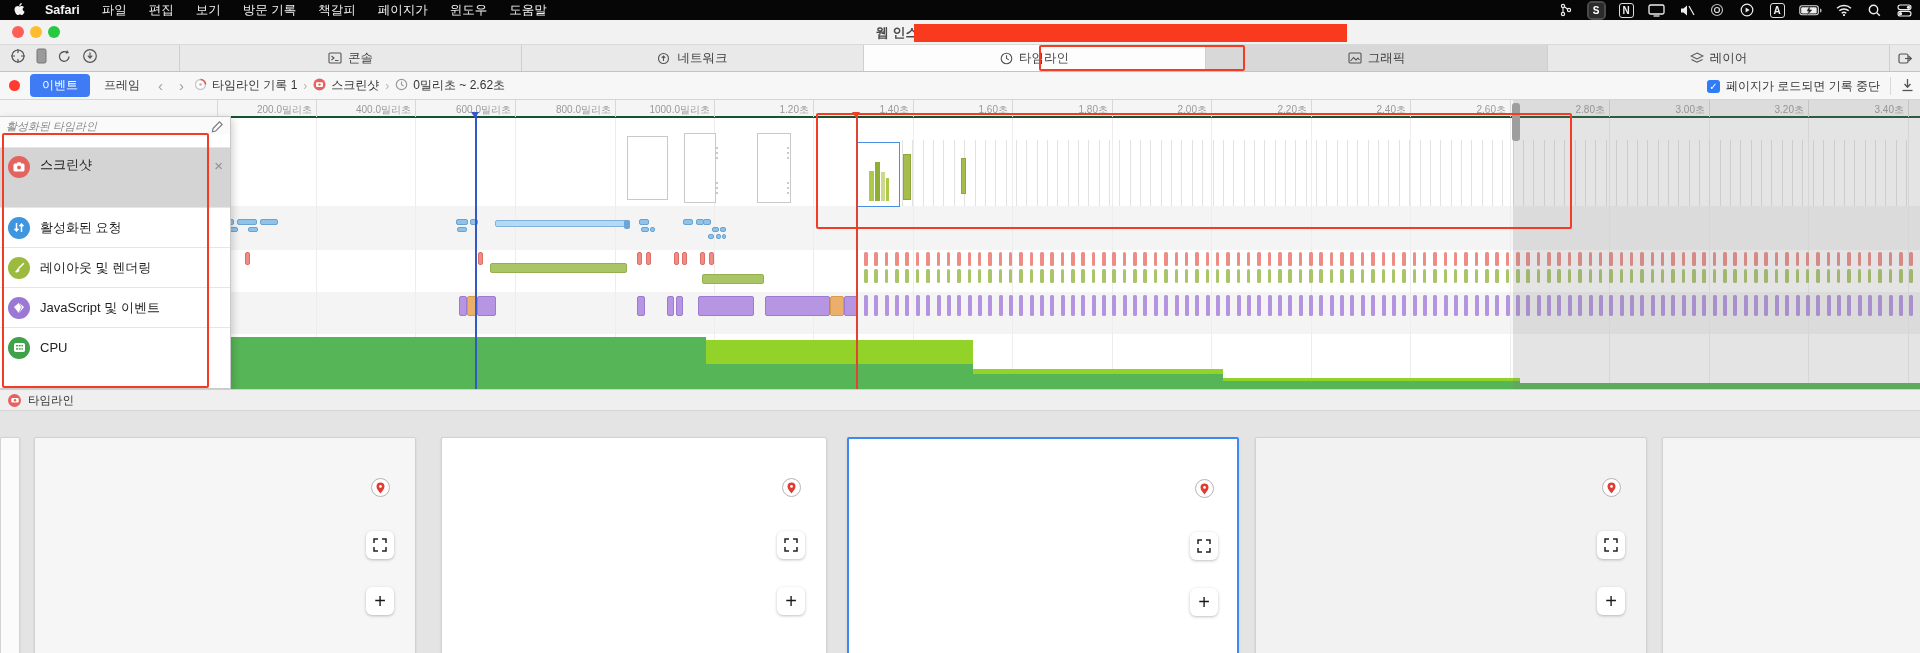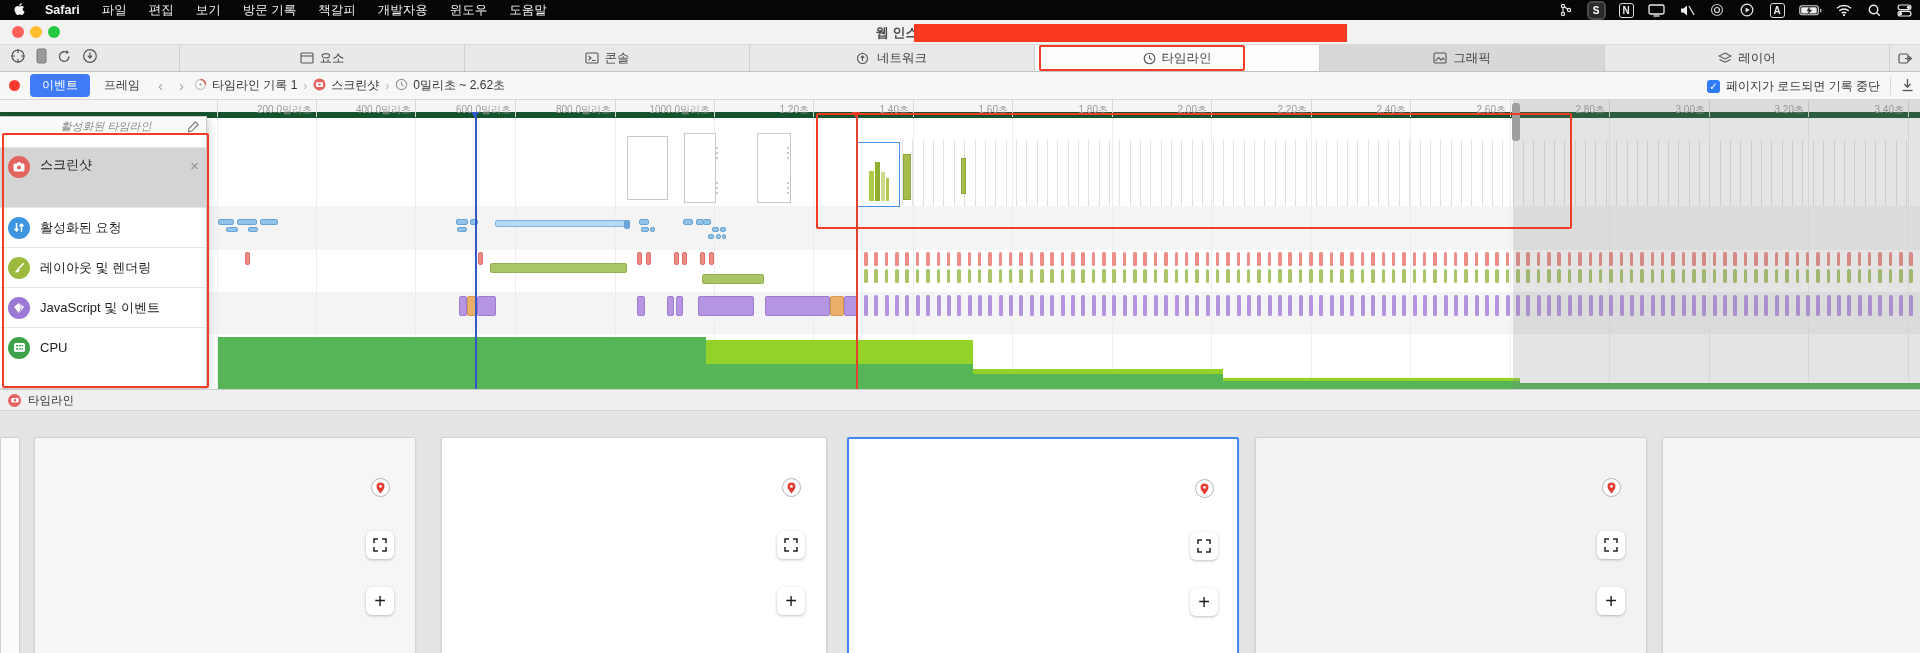--- a/index.html
+++ b/index.html
@@ -50,21 +50,21 @@
   .crumb { display:flex; align-items:center; gap:5px; margin:0 2px; }
   .crumb-sep { color:#b5b5b5; margin:0 4px; }
   #etool-right { position:absolute; right:6px; top:0; height:28px; display:flex; align-items:center; }
   #chk { width:13px; height:13px; background:#2f7cf6; border-radius:3px; color:#fff; font-size:10px;
     display:flex; align-items:center; justify-content:center; margin-right:6px; }
   #etool-right .vsep { width:1px; height:18px; background:#d8d8d8; margin:0 10px; }
 
   
   #timeline { position:absolute; left:0; top:100px; width:1920px; height:289px; background:#fff; overflow:hidden; }
   #ruler { position:absolute; left:0; top:0; width:1920px; height:18px; background:#f5f5f5;
-    border-bottom:6px solid #14532d; }
+    border-bottom:2px solid #14532d; }
   .tick { position:absolute; top:0; width:1px; height:17px; background:#d8d8d8; }
   .ticklabel { position:absolute; top:3px; font-size:10px; color:#9a9a9a; white-space:nowrap; }
   .gridline { position:absolute; top:18px; width:1px; height:271px; background:#ededed; }
   .trackrow { position:absolute; left:0; width:1920px; }
   .rowsep { position:absolute; left:0; width:1920px; height:1px; background:#e4e4e4; }
   .netbar { position:absolute; background:#8fc3ea; border:1px solid #69a3d1; border-radius:2px; }
   .pill { position:absolute; width:4.5px; height:13px; background:#ee8c86; border:1px solid #de6f68; border-radius:2px; }
   .lgreen { position:absolute; height:10px; background:#a9c566; border:1px solid #93b14e; border-radius:2px; }
   .jsbar { position:absolute; height:20px; border-radius:2px; }
   .dash { position:absolute; border-radius:1.5px; }
@@ -75,22 +75,22 @@
   #dim-overlay { position:absolute; top:0; height:289px; background:rgba(130,130,130,0.22); }
   #dim-handle { position:absolute; top:3px; width:8px; height:38px; background:#9e9e9e; border-radius:3px; }
   .thumb-blank { position:absolute; background:#fff; border:1px solid #c9c9c9; }
   .dotcol { position:absolute; width:2px; display:flex; flex-direction:column; gap:3px; }
   .dotcol i { width:2px; height:2px; background:#b9b9b9; border-radius:50%; }
   #sel-thumb { position:absolute; background:#fff; border:1.5px solid #4a90e2; }
   .minibar { position:absolute; }
   .sliver { position:absolute; background:#a6bd4e; border:1px solid #8ea63a; }
 
   
-  #sidebar { position:absolute; left:0; top:16px; width:207px; height:273px; background:#fff;
-    border:1px solid #c9c9c9; border-left:none; box-shadow:2px 3px 8px rgba(0,0,0,0.18);text-align:center; }
+  #sidebar { position:absolute; left:0; top:16px; width:231px; height:273px; background:#fff;
+    border:1px solid #c9c9c9; border-left:none; box-shadow:2px 3px 8px rgba(0,0,0,0.18); }
   #sidebar-header { position:absolute; left:0; top:0; width:100%; height:17px; font-size:11px;
     font-style:italic; color:#8a8a8a; padding:2px 0 0 6px; background:#fafafa; }
   #pencil { position:absolute; right:6px; top:2px; }
   .sbitem { position:absolute; left:0; width:100%; display:flex; align-items:center; gap:10px; padding-left:8px;
     border-top:1px solid #e6e6e6; font-size:13px; color:#222; }
   .sbitem.selected { background:#d4d4d4; }
   .sbicon { width:22px; height:22px; border-radius:50%; display:flex; align-items:center; justify-content:center;
     flex-shrink:0; }
   #sb-close { position:absolute; right:7px; top:40px; font-size:15px; color:#8f8f8f; }
 
@@ -122,21 +122,21 @@
           <path fill="#f3f3f3" d="M10.8 7.9c0-1.8 1.5-2.7 1.6-2.7-.9-1.3-2.2-1.4-2.7-1.5-1.1-.1-2.2.7-2.8.7-.6 0-1.5-.7-2.4-.7C3.3 3.8 2.1 4.4 1.4 5.5-.1 7.8.9 11.2 2.3 13c.7 1 1.5 2 2.5 2 .9 0 1.3-.6 2.5-.6s1.5.6 2.5.6 1.7-1 2.4-1.9c.7-1.1 1-2.1 1-2.2-.1 0-2.4-.9-2.4-3zM8.9 2.4c.5-.7.9-1.6.8-2.4-.8 0-1.7.5-2.3 1.2-.5.6-.9 1.5-.8 2.4.9 0 1.8-.5 2.3-1.2z" transform="scale(0.8)"></path>
         </svg>
     </span>
     <span id="menu-items" style="display: flex; align-items: center;">
         <span class="mitem bold">Safari</span>
         <span class="mitem">파일</span>
         <span class="mitem">편집</span>
         <span class="mitem">보기</span>
         <span class="mitem">방문 기록</span>
         <span class="mitem">책갈피</span>
-        <span class="mitem">개발자용</span>
+        <span class="mitem">페이지가</span>
         <span class="mitem">윈도우</span>
         <span class="mitem">도움말</span>
       </span>
     <span id="menu-status">
         <span class="sticon">
           <svg width="14" height="14" viewBox="0 0 14 14">
             <circle cx="4" cy="3" r="1.6" fill="none" stroke="#eee" stroke-width="1.2"></circle>
             <circle cx="10" cy="7" r="1.6" fill="none" stroke="#eee" stroke-width="1.2"></circle>
             <circle cx="4" cy="11" r="1.6" fill="none" stroke="#eee" stroke-width="1.2"></circle>
             <path d="M4 4.6v4.8M5.5 3.8l3.2 2.4" stroke="#eee" stroke-width="1.1"></path>
@@ -225,29 +225,20 @@
         <span><svg width="15" height="15" viewBox="0 0 15 15">
             <path d="M12 7.5a4.8 4.8 0 1 1-1.6-3.6" fill="none" stroke="#555" stroke-width="1.3"></path>
             <path d="M10 1l2 3-3.4.4z" fill="#555"></path>
           </svg></span>
         <span><svg width="16" height="16" viewBox="0 0 16 16">
             <circle cx="8" cy="8" r="6.3" fill="none" stroke="#555" stroke-width="1.2"></circle>
             <path d="M8 4.5v5M5.8 7.6L8 10l2.2-2.4" fill="none" stroke="#555" stroke-width="1.2"></path>
           </svg></span>
       </div>
     <div id="tabs">
-        <div class="tab">
-          <span class="ticon">
-            <svg width="14" height="12" viewBox="0 0 14 12">
-              <rect x="1" y="1" width="12" height="10" rx="1" fill="none" stroke="#555" stroke-width="1.1"></rect>
-              <path d="M1 4h12" stroke="#555" stroke-width="1.1"></path>
-            </svg>
-          </span>
-          <span>요소</span>
-        </div>
         <div class="tab">
           <span class="ticon">
             <svg width="14" height="12" viewBox="0 0 14 12">
               <rect x="1" y="1" width="12" height="10" rx="1" fill="none" stroke="#555" stroke-width="1.1"></rect>
               <path d="M3.5 4l2.5 2-2.5 2M7 8.5h3.5" fill="none" stroke="#555" stroke-width="1.1"></path>
             </svg>
           </span>
           <span>콘솔</span>
         </div>
         <div class="tab">

